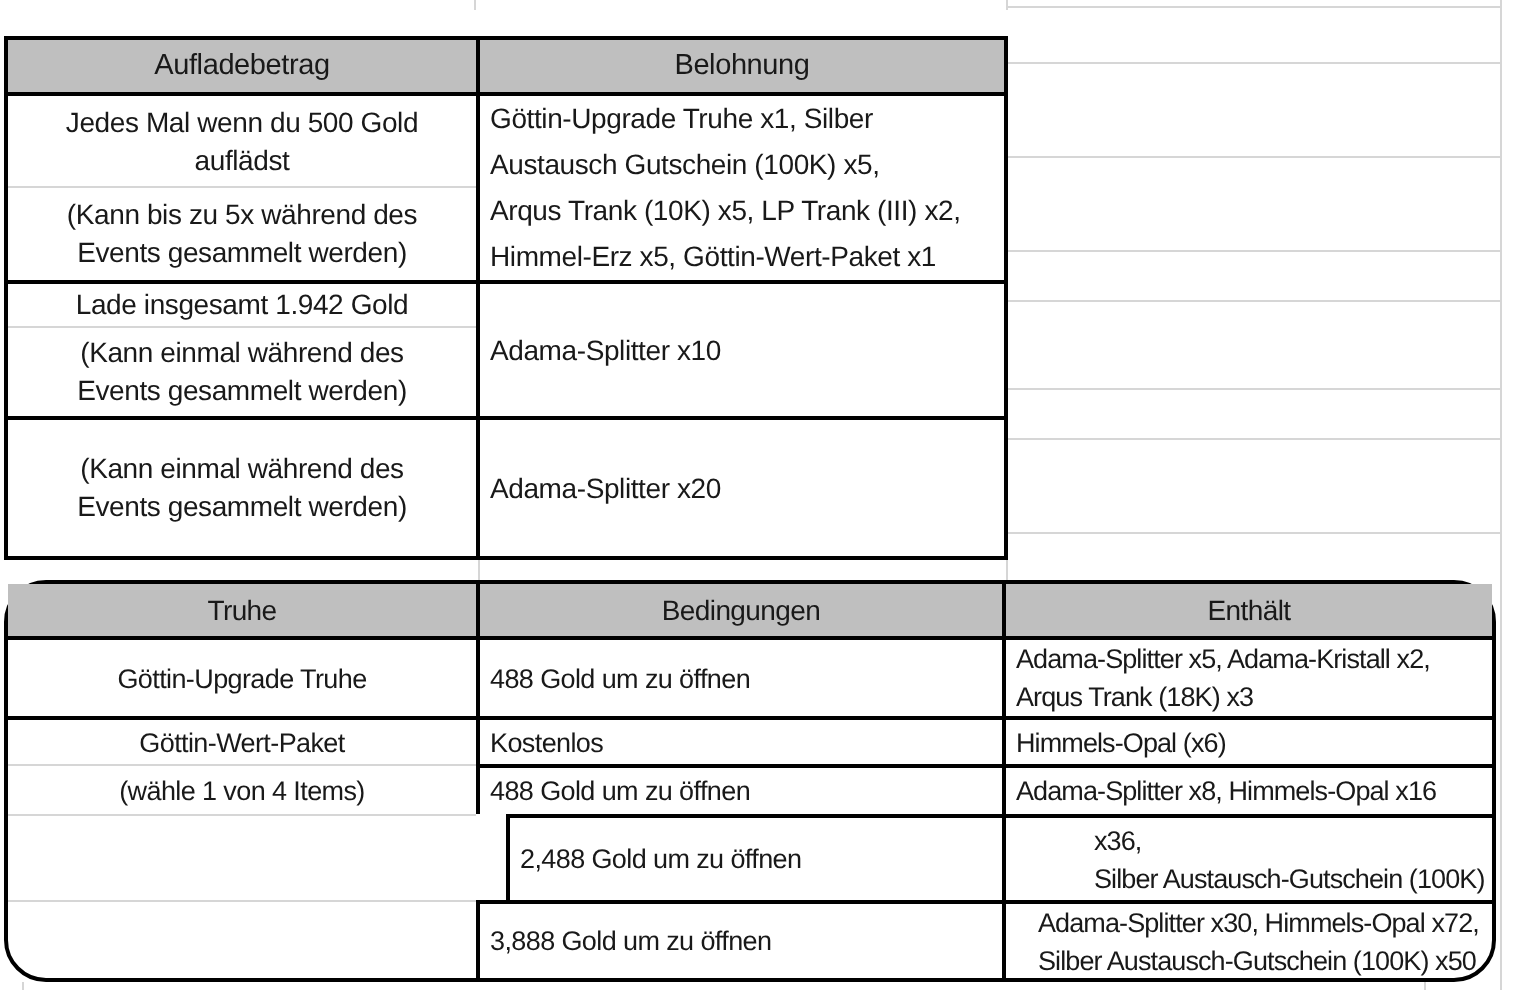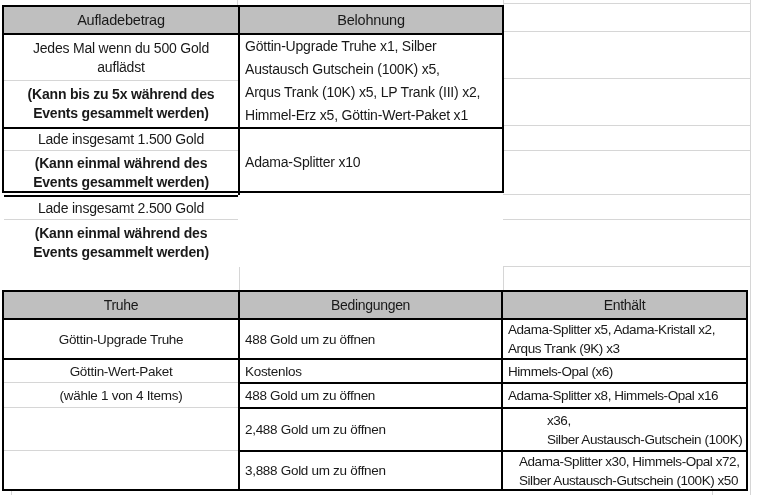--- a/index.html
+++ b/index.html
@@ -29,30 +29,30 @@
   
   .xtable{
     position:absolute;
     border:2px solid var(--border);
     background:var(--bg);
     display:grid;
     box-sizing:border-box;
   }
   .xtable *{box-sizing:border-box;}
   .t1{
-    left:2px;top:5px;width:502px;height:188px;
+    left:2px;top:18px;width:502px;height:262px;
     grid-template-columns:234px 1fr;
     grid-template-rows:26px 94px 68px 70px;
     font-size:14px;letter-spacing:-0.2px;
   }
   .t2{
     left:2px;top:290px;width:746px;height:201px;
     grid-template-columns:234px 263px 1fr;
     grid-template-rows:26px 40px 24px 25px 43px 39px;
-    font-size:13.5px;letter-spacing:-0.3px;
+    font-size:13.5px;letter-spacing:-0.3px;border-radius:21px;
   }
   .cell{
     display:flex;align-items:center;justify-content:center;
     overflow:hidden;
     white-space:pre-line;
     text-align:center;
     line-height:19px;
   }
   .bt{border-top:2px solid var(--border);}
   .bl{border-left:2px solid var(--border);}
@@ -73,21 +73,21 @@
     display:flex;flex-direction:column;
     align-items:stretch;justify-content:flex-start;
     padding:0;
   }
   .sub{
     display:flex;align-items:center;justify-content:center;
     white-space:pre-line;text-align:center;
     overflow:hidden;line-height:19px;
   }
   .sub.divider{border-bottom:1px solid var(--grid);}
-  .sub.rest{flex:1;font-weight:bold;}
+  .sub.rest{flex:1;}
 </style>
 </head>
 <body>
 
 <div class="sheet">
 
   <div class="gl h" style="left:503px;top:3px;width:248px;"></div>
   <div class="gl h" style="left:503px;top:31px;width:248px;"></div>
   <div class="gl h" style="left:503px;top:78px;width:248px;"></div>
   <div class="gl h" style="left:503px;top:125px;width:248px;"></div>
@@ -112,57 +112,57 @@
 auflädst</div>
       <div class="sub rest">(Kann bis zu 5x während des
 Events gesammelt werden)</div>
     </div>
     <div class="cell bt bl leftalign lh23">Göttin-Upgrade Truhe x1, Silber
 Austausch Gutschein (100K) x5,
 Arqus Trank (10K) x5, LP Trank (III) x2,
 Himmel-Erz x5, Göttin-Wert-Paket x1</div>
 
     <div class="cell stack bt">
-      <div class="sub divider" style="height:22px;">Lade insgesamt 1.500 Gold</div>
+      <div class="sub divider" style="height:22px;">Lade insgesamt 1.942 Gold</div>
       <div class="sub rest">(Kann einmal während des
 Events gesammelt werden)</div>
     </div>
     <div class="cell bt bl leftalign">Adama-Splitter x10</div>
 
     <div class="cell stack bt">
-      <div class="sub divider" style="height:23px;">Lade insgesamt 2.500 Gold</div>
       <div class="sub rest">(Kann einmal während des
 Events gesammelt werden)</div>
     </div>
+    <div class="cell bt bl leftalign">Adama-Splitter x20</div>
   </div>
 
   <div class="xtable t2">
     <div class="cell head">Truhe</div>
     <div class="cell head bl">Bedingungen</div>
     <div class="cell head bl">Enthält</div>
 
     <div class="cell bt">Göttin-Upgrade Truhe</div>
     <div class="cell bt bl leftalign">488 Gold um zu öffnen</div>
     <div class="cell bt bl leftalign contains">Adama-Splitter x5, Adama-Kristall x2,
-Arqus Trank (9K) x3</div>
+Arqus Trank (18K) x3</div>
 
     <div class="cell stack bt" style="grid-row:3 / 7;grid-column:1;">
       <div class="sub divider" style="height:23px;">Göttin-Wert-Paket</div>
       <div class="sub divider" style="height:25px;">(wähle 1 von 4 Items)</div>
       <div class="sub divider" style="height:43px;"></div>
       <div class="sub rest"></div>
     </div>
 
     <div class="cell bt bl leftalign" style="grid-column:2;">Kostenlos</div>
     <div class="cell bt bl leftalign contains" style="grid-column:3;text-align:center;">Himmels-Opal (x6)</div>
 
     <div class="cell bt bl leftalign" style="grid-column:2;">488 Gold um zu öffnen</div>
     <div class="cell bt bl leftalign contains" style="grid-column:3;">Adama-Splitter x8, Himmels-Opal x16</div>
 
-    <div class="cell bt bl leftalign" style="grid-column:2;">2,488 Gold um zu öffnen</div>
+    <div class="cell bt bl leftalign" style="grid-column:2;margin-left:15px;">2,488 Gold um zu öffnen</div>
     <div class="cell bt bl leftalign contains" style="grid-column:3;padding-left:44px;">Adama-Splitter x16, Himmels-Opal x36,
 Silber Austausch-Gutschein (100K) x10</div>
 
     <div class="cell bt bl leftalign" style="grid-column:2;">3,888 Gold um zu öffnen</div>
     <div class="cell bt bl leftalign contains" style="grid-column:3;padding-left:16px;">Adama-Splitter x30, Himmels-Opal x72,
 Silber Austausch-Gutschein (100K) x50</div>
   </div>
 
 </div>
 

